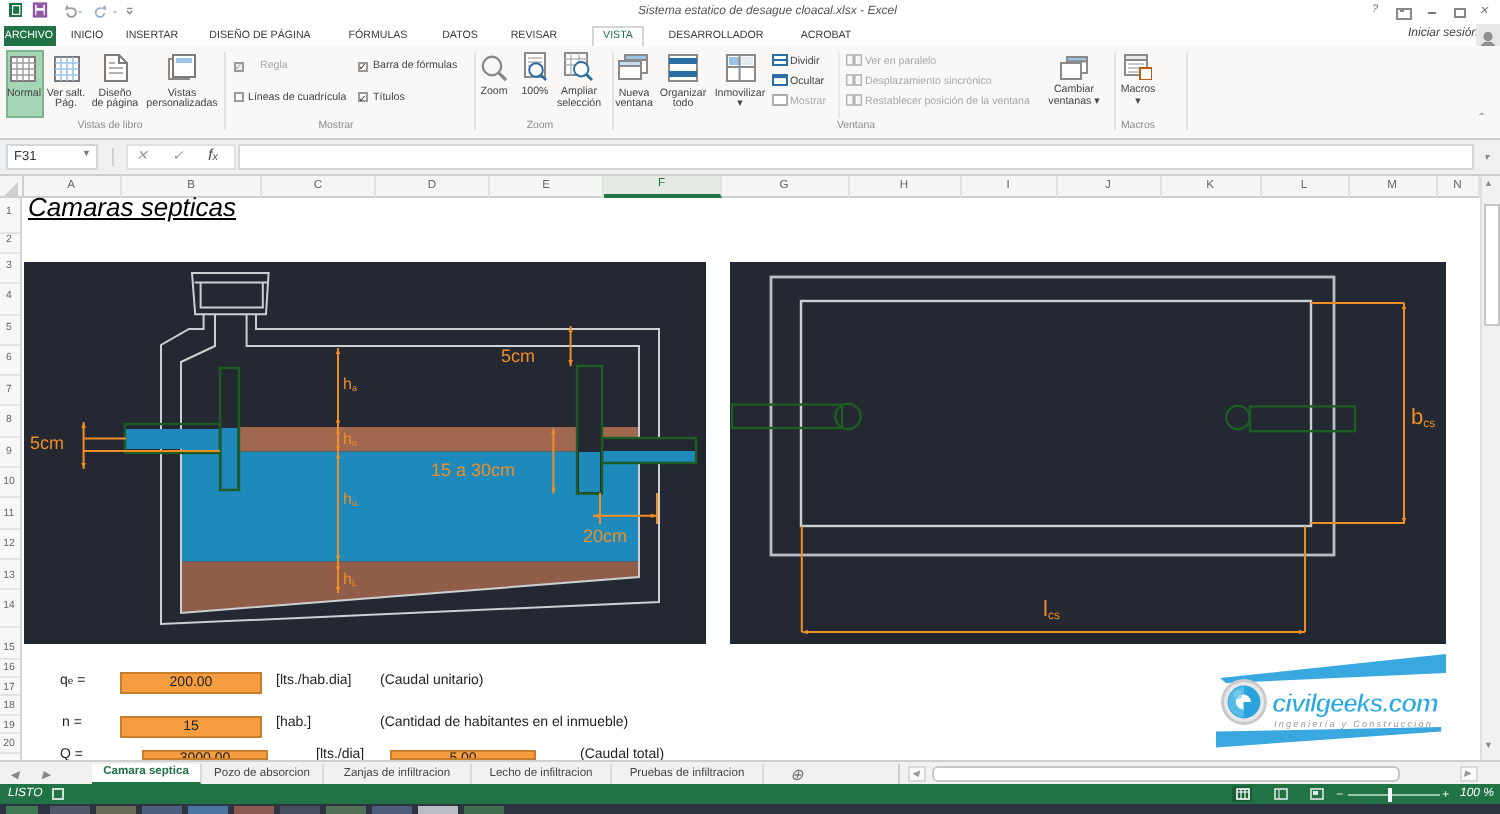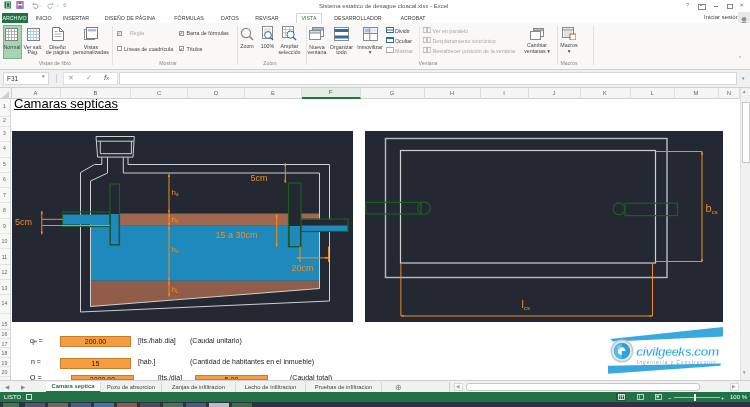--- a/index.html
+++ b/index.html
@@ -1,17 +1,17 @@
 <!DOCTYPE html>
 <html><head><meta charset="utf-8">
 <style>
 html,body{margin:0;padding:0;}
 #app{position:relative;width:750px;height:407px;background:#fff;font-family:"Liberation Sans",sans-serif;overflow:hidden;}
 .abs{position:absolute;}
-.txt{position:absolute;white-space:nowrap;}
+.txt{position:absolute;white-space:nowrap;font-style:italic;}
 .rtab{position:absolute;top:0;height:9.5px;font-size:5.3px;color:#3a3a3a;display:flex;align-items:center;justify-content:center;}
 .gsep{position:absolute;top:3px;height:39px;width:1px;background:#e2e2e2;}
 .glabel{position:absolute;top:37px;font-size:5.2px;color:#8a8a8a;text-align:center;}
 .blabel{position:absolute;font-size:5.3px;color:#444;text-align:center;line-height:5.7px;}
 .gray{color:#a8a8a8 !important;}
 .cb{position:absolute;width:5px;height:5px;border:1px solid #9a9a9a;background:#fff;box-sizing:border-box;}
 .cbtext{position:absolute;font-size:5.3px;color:#444;}
 .ck{position:absolute;font-size:5px;color:#333;}
 .ch{position:absolute;top:0;height:11px;font-size:5.8px;color:#666;display:flex;align-items:center;justify-content:center;border-right:1px solid #e0e0e0;box-sizing:border-box;}
 .rh{position:absolute;left:0;width:9px;font-size:5.2px;color:#666;text-align:center;}

